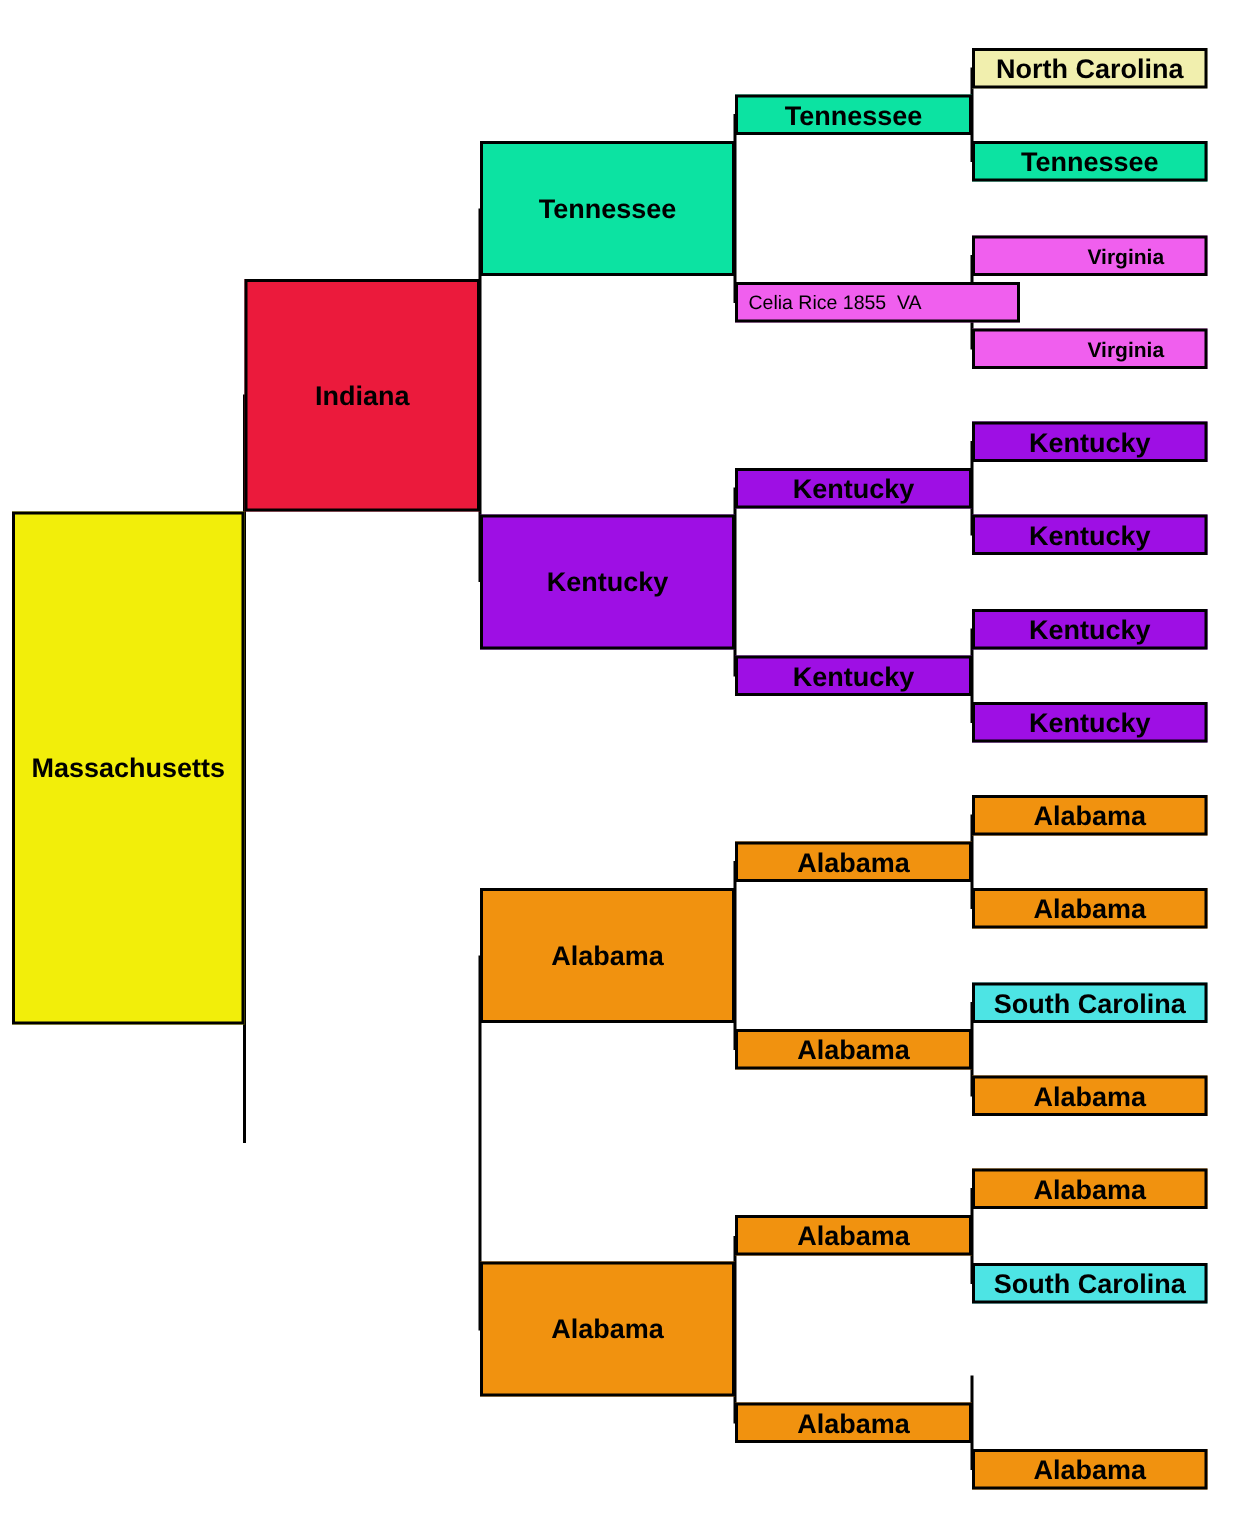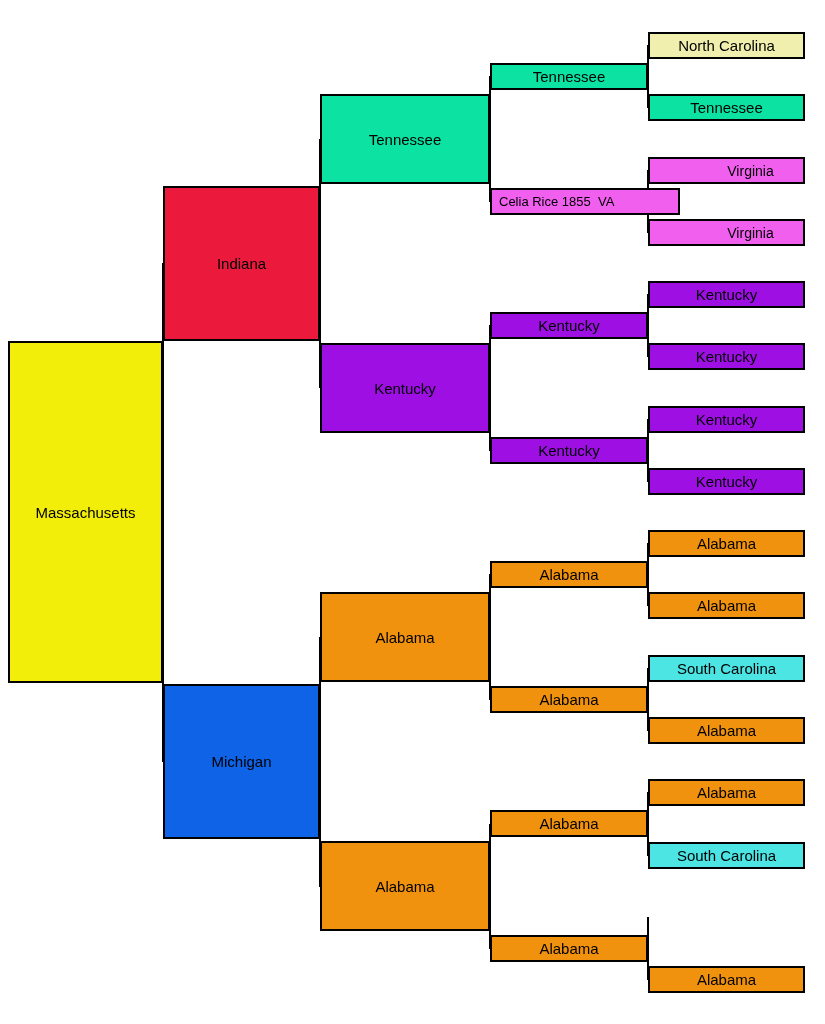--- a/index.html
+++ b/index.html
@@ -19,28 +19,28 @@
   .node {
     position: absolute;
     box-sizing: border-box;
     border: 2px solid #000000;
     display: flex;
     align-items: center;
     justify-content: center;
     overflow: hidden;
   }
   .node .lbl {
-    font-size: 15px;
-    font-weight: 400;
+    font-size: 18px;
+    font-weight: 700;
     color: #000000;
     white-space: pre;
     line-height: 1;
   }
   .node.left-align { justify-content: flex-start; padding-left: 7px; }
-  .node .lbl.reg { font-weight: 400; font-size: 14px; margin-left: 48px; }
+  .node .lbl.reg { font-weight: 700; font-size: 14px; margin-left: 48px; }
   .node .lbl.small-reg { font-weight: 400; font-size: 13px; }
 </style>
 </head>
 <body>
 
 <div class="canvas">
 
   <div class="vline" style="left:162px; top:263px; height:499px;"></div>
 
   <div class="vline" style="left:319px; top:139px; height:249px;"></div>
@@ -59,23 +59,20 @@
   <div class="vline" style="left:647px; top:668px; height:63px;"></div>
   <div class="vline" style="left:647px; top:792px; height:64px;"></div>
   <div class="vline" style="left:647px; top:917px; height:63px;"></div>
 
   <div class="node" style="left: 163px; top: 186px; width: 157px; height: 155px; background-color: rgb(235, 26, 60);">
     <span class="lbl">Indiana</span>
   </div>
 
   <div class="node" style="left: 8px; top: 341px; width: 155px; height: 342px; background-color: rgb(242, 238, 10);">
     <span class="lbl">Massachusetts</span>
-  </div>
-  <div class="node" style="left: 163px; top: 684px; width: 157px; height: 155px; background-color: rgb(15, 99, 230);">
-    <span class="lbl">Michigan</span>
   </div>
 
   <div class="node" style="left: 320px; top: 94px; width: 170px; height: 90px; background-color: rgb(12, 227, 162);">
     <span class="lbl">Tennessee</span>
   </div>
   <div class="node" style="left: 320px; top: 343px; width: 170px; height: 90px; background-color: rgb(158, 15, 228);">
     <span class="lbl">Kentucky</span>
   </div>
   <div class="node" style="left: 320px; top: 592px; width: 170px; height: 90px; background-color: rgb(241, 146, 15);">
     <span class="lbl">Alabama</span>

